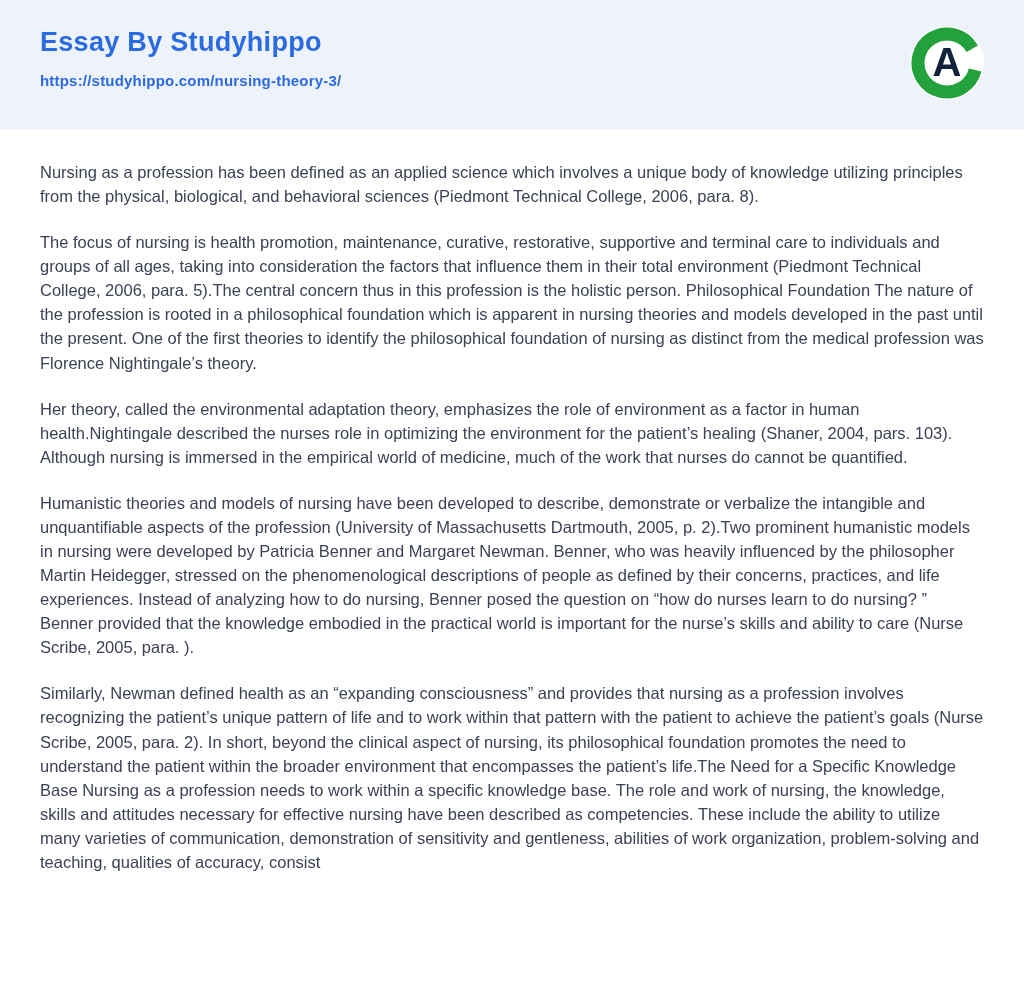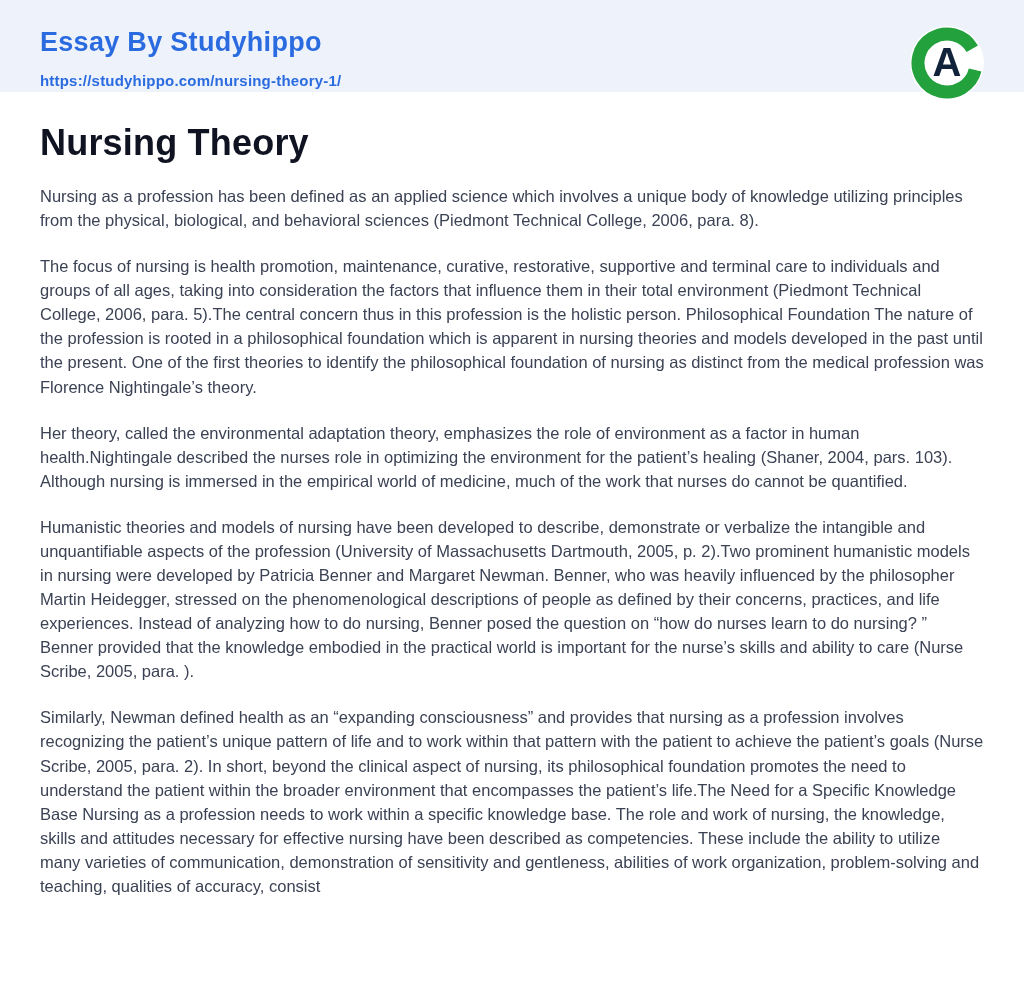--- a/index.html
+++ b/index.html
@@ -13,21 +13,21 @@
   html,body{background:#ffffff;}
   body{
     width:1024px;
     min-height:987px;
     font-family:"Liberation Sans","DejaVu Sans",sans-serif;
     color:var(--body-color);
   }
   .page-header{
     background:var(--header-bg);
     width:100%;
-    height:92px;
+    height:130px;
     padding:26px 40px 0 40px;
     position:relative;
   }
   .site-title{
     color:var(--accent-blue);
     font-size:27px;
     font-weight:bold;
     letter-spacing:.3px;
     line-height:1.2;
   }
@@ -63,33 +63,32 @@
     line-height:1.46;
     margin-bottom:22px;
     color:var(--body-color);
   }
 </style>
 </head>
 <body>
 
 <header class="page-header">
   <div class="site-title">Essay By Studyhippo</div>
-  <a class="source-url" href="#">https://studyhippo.com/nursing-theory-1/</a>
+  <a class="source-url" href="#">https://studyhippo.com/nursing-theory-3/</a>
 
   <a class="logo" href="#" aria-label="Studyhippo logo">
     <svg width="74" height="74" viewBox="0 0 74 74">
       <circle cx="37" cy="37" r="37" fill="#ffffff"></circle>
       <circle cx="37" cy="37" r="29" fill="none" stroke="#23a13c" stroke-width="13" stroke-dasharray="160 36" stroke-linecap="butt" transform="rotate(14 37 37)"></circle>
       <text x="37" y="50" text-anchor="middle" font-family="Liberation Sans, DejaVu Sans, sans-serif" font-size="40" font-weight="bold" fill="#10233a">A</text>
     </svg>
   </a>
 </header>
 
 <main class="content">
-  <h1 class="page-title">Nursing Theory</h1>
   <div class="essay-body">
       <p>Nursing as a profession has been defined as an applied science which involves a unique body of knowledge utilizing principles from the physical, biological, and behavioral sciences (Piedmont Technical College, 2006, para. 8).</p>
       <p>The focus of nursing is health promotion, maintenance, curative, restorative, supportive and terminal care to individuals and groups of all ages, taking into consideration the factors that influence them in their total environment (Piedmont Technical College, 2006, para. 5).The central concern thus in this profession is the holistic person. Philosophical Foundation The nature of the profession is rooted in a philosophical foundation which is apparent in nursing theories and models developed in the past until the present. One of the first theories to identify the philosophical foundation of nursing as distinct from the medical profession was Florence Nightingale’s theory.</p>
       <p>Her theory, called the environmental adaptation theory, emphasizes the role of environment as a factor in human health.Nightingale described the nurses role in optimizing the environment for the patient’s healing (Shaner, 2004, pars. 103). Although nursing is immersed in the empirical world of medicine, much of the work that nurses do cannot be quantified.</p>
       <p>Humanistic theories and models of nursing have been developed to describe, demonstrate or verbalize the intangible and unquantifiable aspects of the profession (University of Massachusetts Dartmouth, 2005, p. 2).Two prominent humanistic models in nursing were developed by Patricia Benner and Margaret Newman. Benner, who was heavily influenced by the philosopher Martin Heidegger, stressed on the phenomenological descriptions of people as defined by their concerns, practices, and life experiences. Instead of analyzing how to do nursing, Benner posed the question on “how do nurses learn to do nursing? ” Benner provided that the knowledge embodied in the practical world is important for the nurse’s skills and ability to care (Nurse Scribe, 2005, para. ).</p>
       <p>Similarly, Newman defined health as an “expanding consciousness” and provides that nursing as a profession involves recognizing the patient’s unique pattern of life and to work within that pattern with the patient to achieve the patient’s goals (Nurse Scribe, 2005, para. 2). In short, beyond the clinical aspect of nursing, its philosophical foundation promotes the need to understand the patient within the broader environment that encompasses the patient’s life.The Need for a Specific Knowledge Base Nursing as a profession needs to work within a specific knowledge base. The role and work of nursing, the knowledge, skills and attitudes necessary for effective nursing have been described as competencies. These include the ability to utilize many varieties of communication, demonstration of sensitivity and gentleness, abilities of work organization, problem-solving and teaching, qualities of accuracy, consist</p>
     </div>
 </main>
 
 </body></html>

